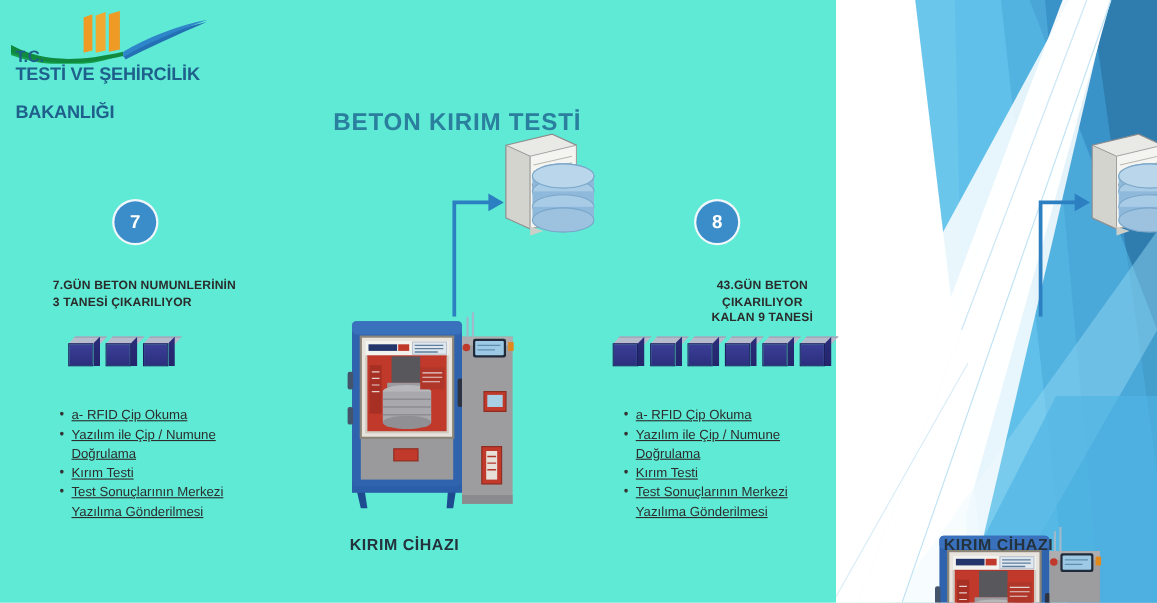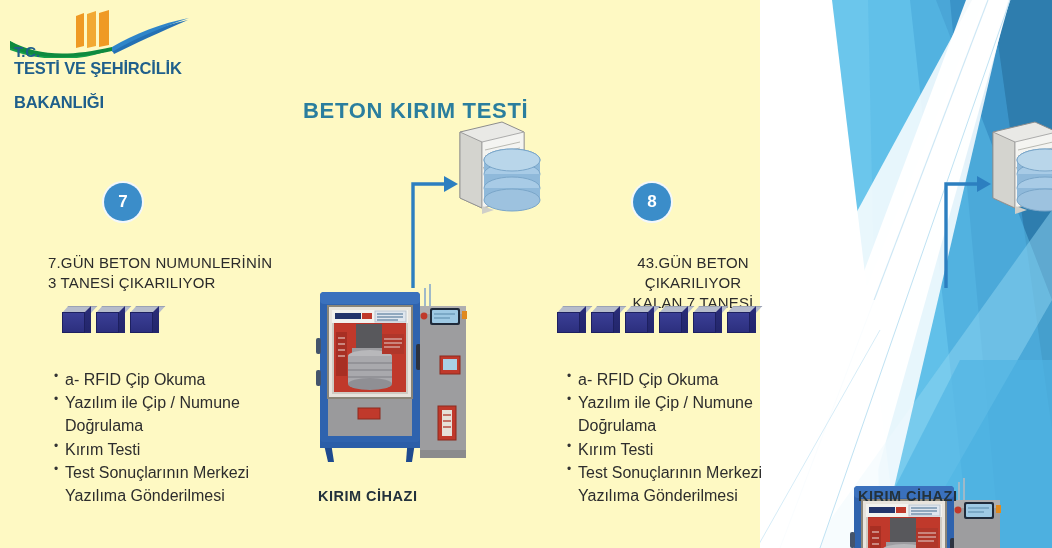--- a/index.html
+++ b/index.html
@@ -3,21 +3,21 @@
 <meta charset="utf-8">
 <style>
   * { box-sizing: border-box; margin:0; padding:0; }
   html,body { width:1052px; height:548px; }
   body {
     font-family: "Liberation Sans", sans-serif;
     background:#ffffff;
     overflow:hidden;
     position:relative;
   }
-  #stage { position:absolute; inset:0; width:1052px; height:548px; background:#fef9c3; overflow:hidden; }
+  #stage { position:absolute; inset:0; width:1052px; height:548px; background:#5eead4; overflow:hidden; }
 
   
   #rightdeco { position:absolute; left:760px; top:0; width:292px; height:548px; overflow:hidden; }
 
   
   #logo { position:absolute; left:8px; top:6px; width:185px; height:100px; }
   #logo-mark { position:absolute; left:0; top:0; width:185px; height:52px; }
   #logo-text { position:absolute; left:6px; top:38px; width:180px;
      font-weight:bold; color:#1f5f8b; line-height:1.08; letter-spacing:-0.2px; }
   .lt1 { font-size:15px; }
@@ -35,37 +35,37 @@
   
   .col { position:absolute; }
   .badge {
     width:38px; height:38px; border-radius:50%;
     background:#3b8dc9; color:#fff;
     font-size:17px; font-weight:bold;
     display:flex; align-items:center; justify-content:center;
     box-shadow:0 0 0 2px #f2f7fb;
   }
   .heading {
-    font-size:15px; font-weight:normal; color:#2b2b2b;
+    font-size:11px; font-weight:bold; color:#2b2b2b;
     line-height:1.34; letter-spacing:0.15px;
   }
   .cubes { display:flex; gap:5px; }
   .cube { position:relative; width:29px; height:27px; }
   .cube .face { position:absolute; left:0; top:6px; width:23px; height:21px;
       background:linear-gradient(180deg,#3b3f96,#2c2f7e); border:1px solid #1d2060;}
   .cube .top { position:absolute; left:0; top:0; width:29px; height:7px;
       background:#b6bccb; transform:skewX(-42deg); transform-origin:bottom left;
       border-top:1px solid #9aa2b5;}
   .cube .side { position:absolute; left:23px; top:0px; width:6px; height:27px;
       background:linear-gradient(180deg,#2a2d79,#23266b);
       clip-path:polygon(0 6px,100% 0,100% 100%,0 100%);}
   ul.bul { list-style:none; }
   ul.bul li {
-    font-size:16px; color:#2d2d2d; line-height:1.42;
-    position:relative; padding-left:13px; margin-bottom:0.5px;
+    font-size:12px; color:#2d2d2d; line-height:1.42;
+    position:relative; padding-left:13px; margin-bottom:0.5px;text-decoration:underline;
   }
   ul.bul li::before {
     content:"•"; position:absolute; left:2px; top:-1px; font-size:12px; color:#333;
   }
   ul.bul li.cont { padding-left:13px; }
   ul.bul li.cont::before { content:""; }
 
   .caption { font-size:14.5px; font-weight:bold; color:#23323c; letter-spacing:0.5px; }
 
   
@@ -284,21 +284,21 @@
   <div class="col caption" style="left:318px; top:488px;">KIRIM CİHAZI</div>
 
   <div class="col" style="left:633px; top:183px;">
     <div class="badge">8</div>
   </div>
 
   <div class="col" style="left:578px; top:253px; width:230px; text-align:center;">
     <div class="heading">
       <div>43.GÜN BETON</div>
       <div>ÇIKARILIYOR</div>
-      <div>KALAN 7 TANESİ</div>
+      <div>KALAN 9 TANESİ</div>
     </div>
   </div>
 
   <div class="col cubes" style="left:557px; top:306px;">
     <div class="cube">
         <span class="top"></span>
         <span class="face"></span>
         <span class="side"></span>
       </div>
     <div class="cube">

